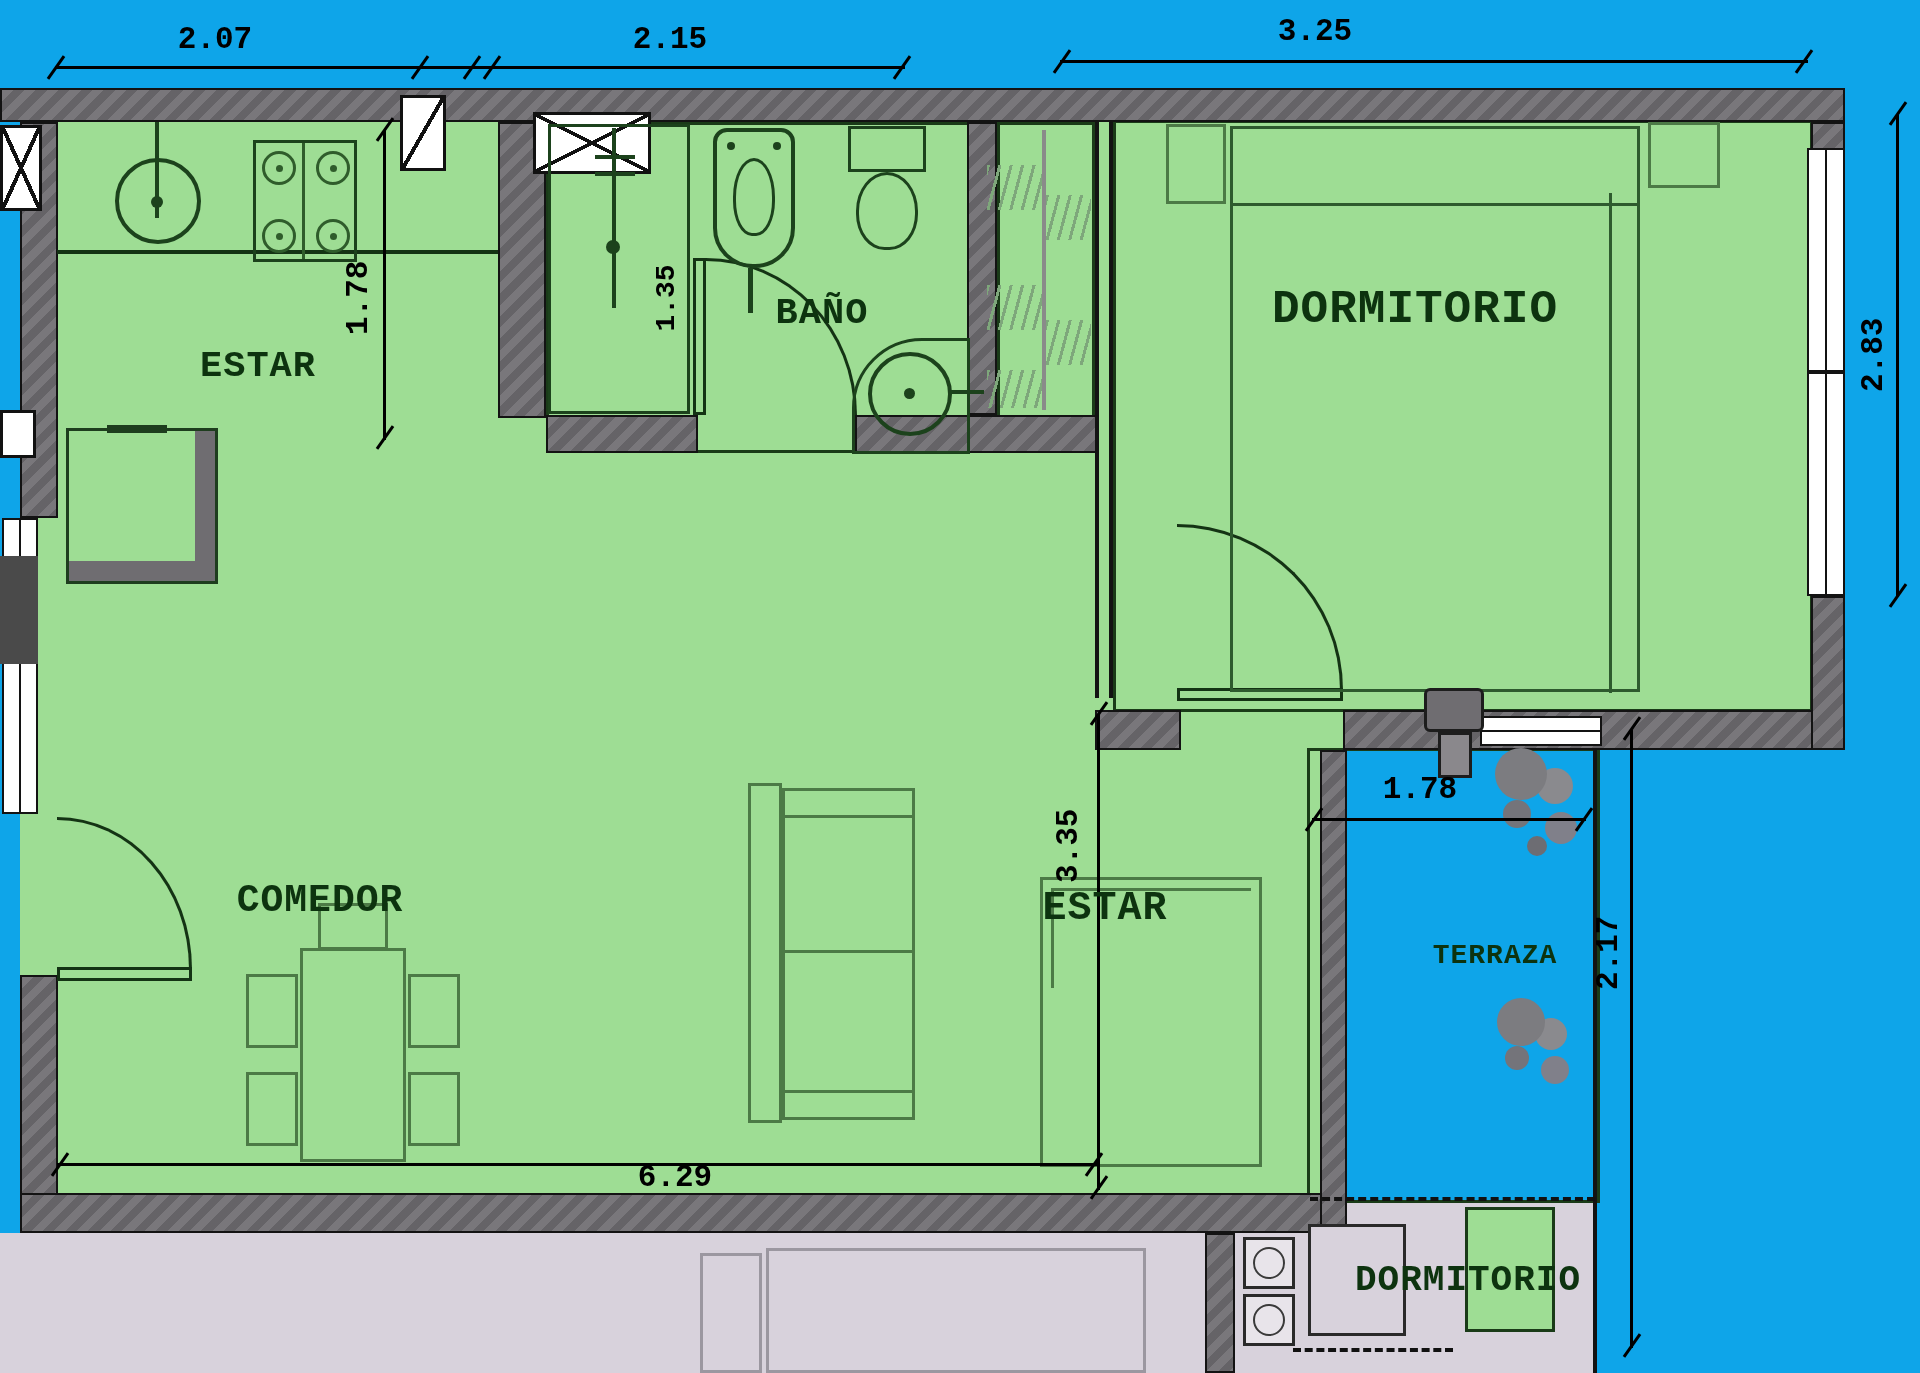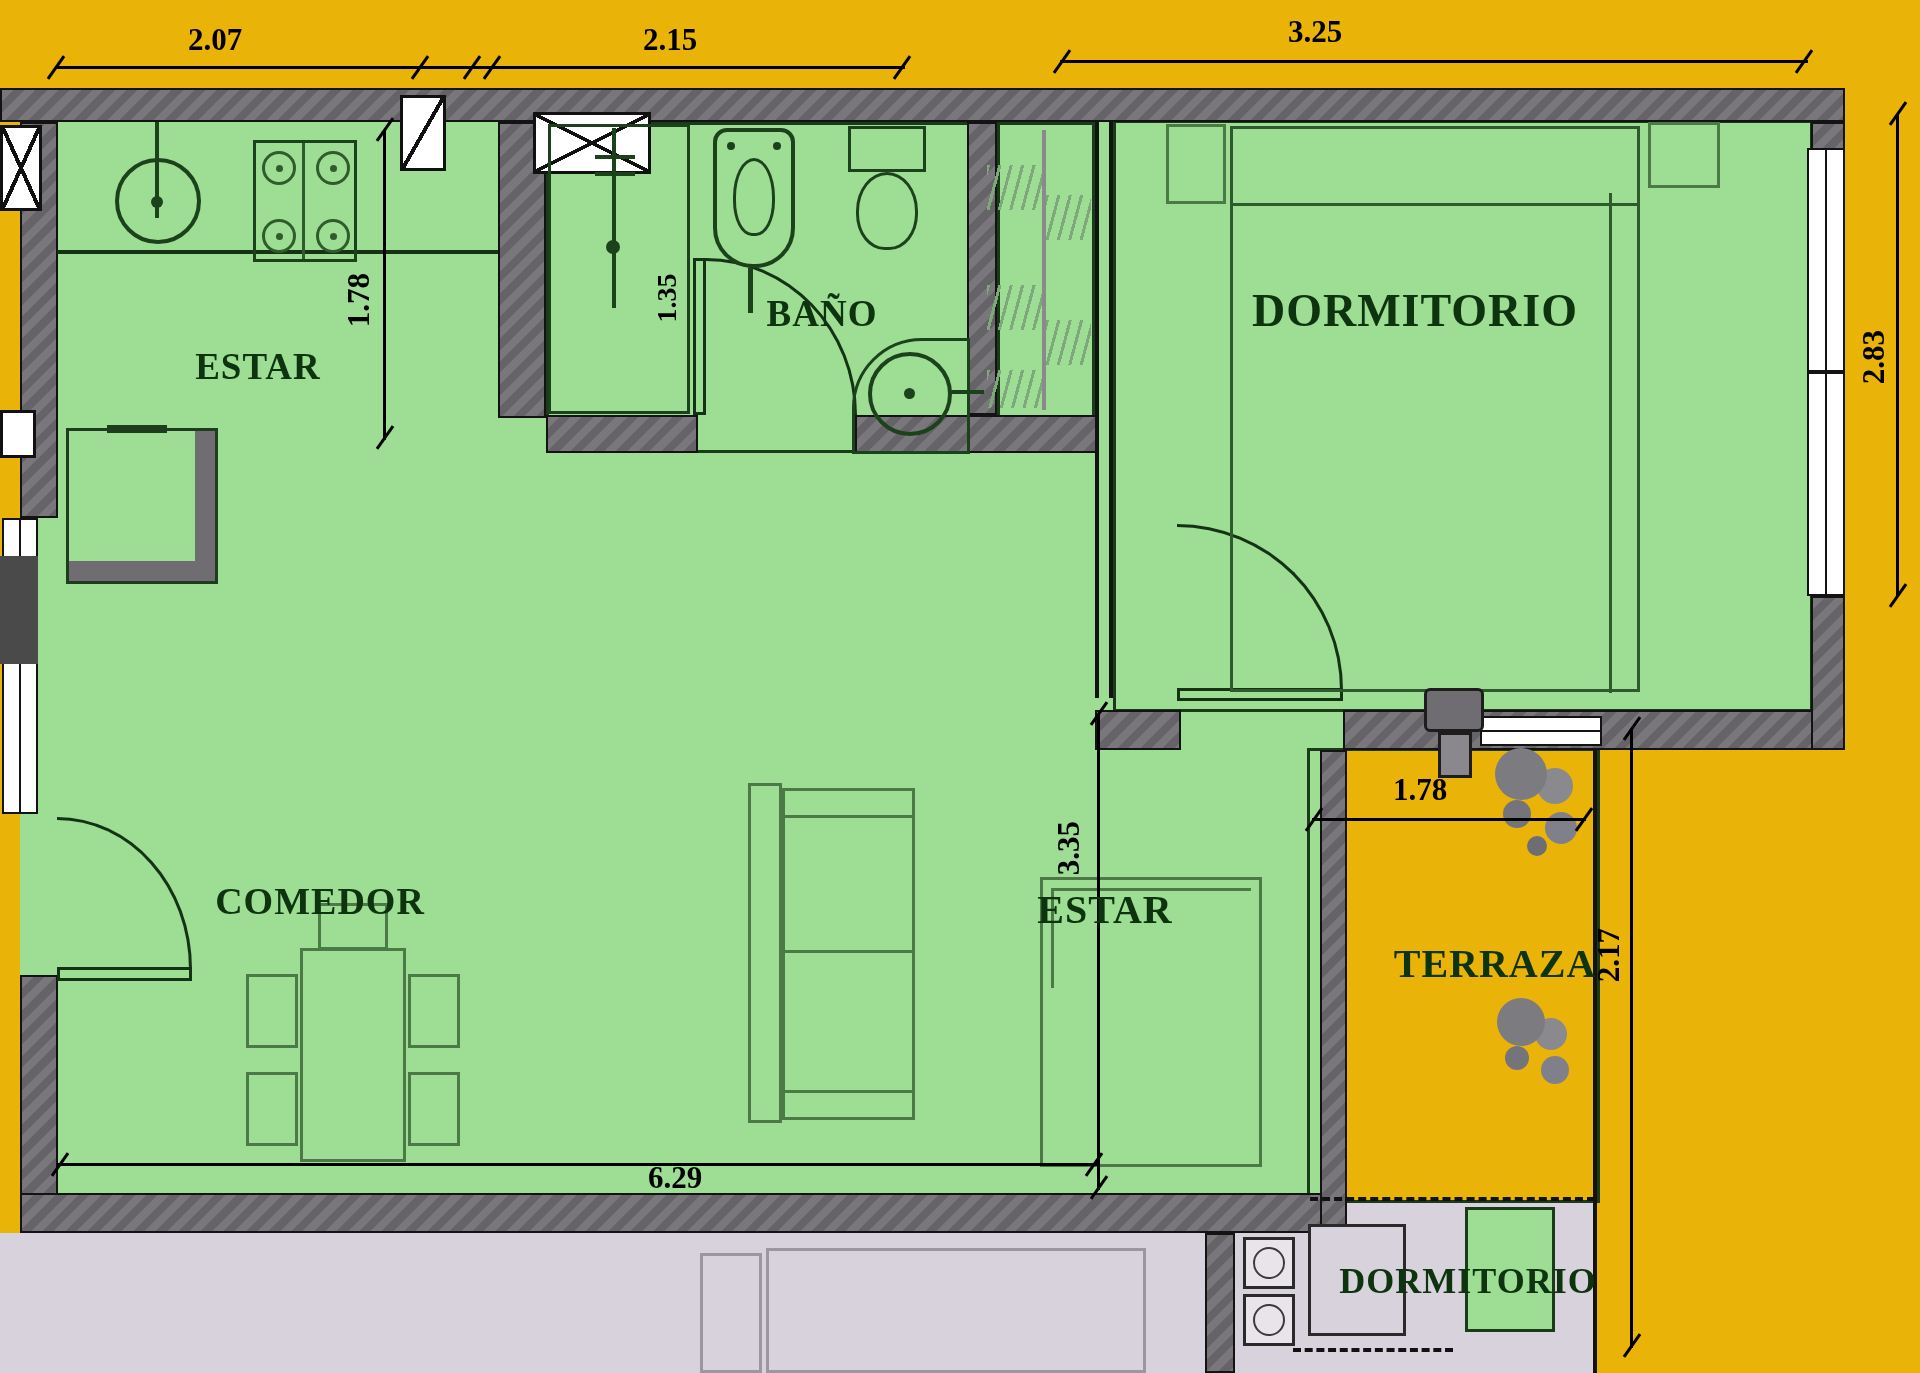--- a/index.html
+++ b/index.html
@@ -1,17 +1,17 @@
 <!DOCTYPE html>
 <html><head>
 <meta charset="utf-8">
 <style>
   html,body{margin:0;padding:0;background:#fff;}
-  #canvas{position:relative;width:1920px;height:1373px;background:#eab308;overflow:hidden;
-          font-family:Liberation Serif, serif;}
+  #canvas{position:relative;width:1920px;height:1373px;background:#0ea5e9;overflow:hidden;
+          font-family:Liberation Mono, monospace;}
   .abs{position:absolute;box-sizing:border-box;}
   .floor-green{background:#9edd94;}
   .floor-lav{background:#d8d2dc;}
   .stripes{background:repeating-linear-gradient(180deg,#93d88a 0 6px,#c6ebbf 6px 13px);}
   .wall{background:#6f6d71 repeating-linear-gradient(135deg,rgba(255,255,255,.07) 0 8px,rgba(0,0,0,.09) 8px 16px);
         border:2px solid #131313;}
   .dwall{border-left:4px solid #131313;border-right:4px solid #131313;background:transparent;}
   .outline{border:3px solid #1a3b18;background:transparent;}
   .vline{background:#131313;}
   .hline{background:#131313;}
@@ -218,16 +218,16 @@
   <div class="abs dim-h" style="left:1312px;top:818px;width:274px;"></div>
   <div class="abs tick" style="left:1300px;top:818px;"></div>
   <div class="abs tick" style="left:1570px;top:818px;"></div>
   <div class="abs dim-text" style="left:1360px;top:772px;width:120px;">1.78</div>
 
   <div class="abs room-label" style="left:158px;top:345px;width:200px;font-size:37px;">ESTAR</div>
   <div class="abs room-label" style="left:722px;top:292px;width:200px;font-size:37px;">BAÑO</div>
   <div class="abs room-label" style="left:1165px;top:284px;width:500px;font-size:46px;">DORMITORIO</div>
   <div class="abs room-label" style="left:170px;top:879px;width:300px;font-size:38px;">COMEDOR</div>
   <div class="abs room-label" style="left:1005px;top:886px;width:200px;font-size:40px;">ESTAR</div>
-  <div class="abs room-label" style="left:1345px;top:940px;width:300px;font-size:40px;">TERRAZA</div>
+  <div class="abs room-label" style="left:1345px;top:940px;width:300px;font-size:28px;">TERRAZA</div>
   <div class="abs room-label" style="left:1318px;top:1260px;width:300px;font-size:36px;">DORMITORIO</div>
 
 </div>
 
 </body></html>

